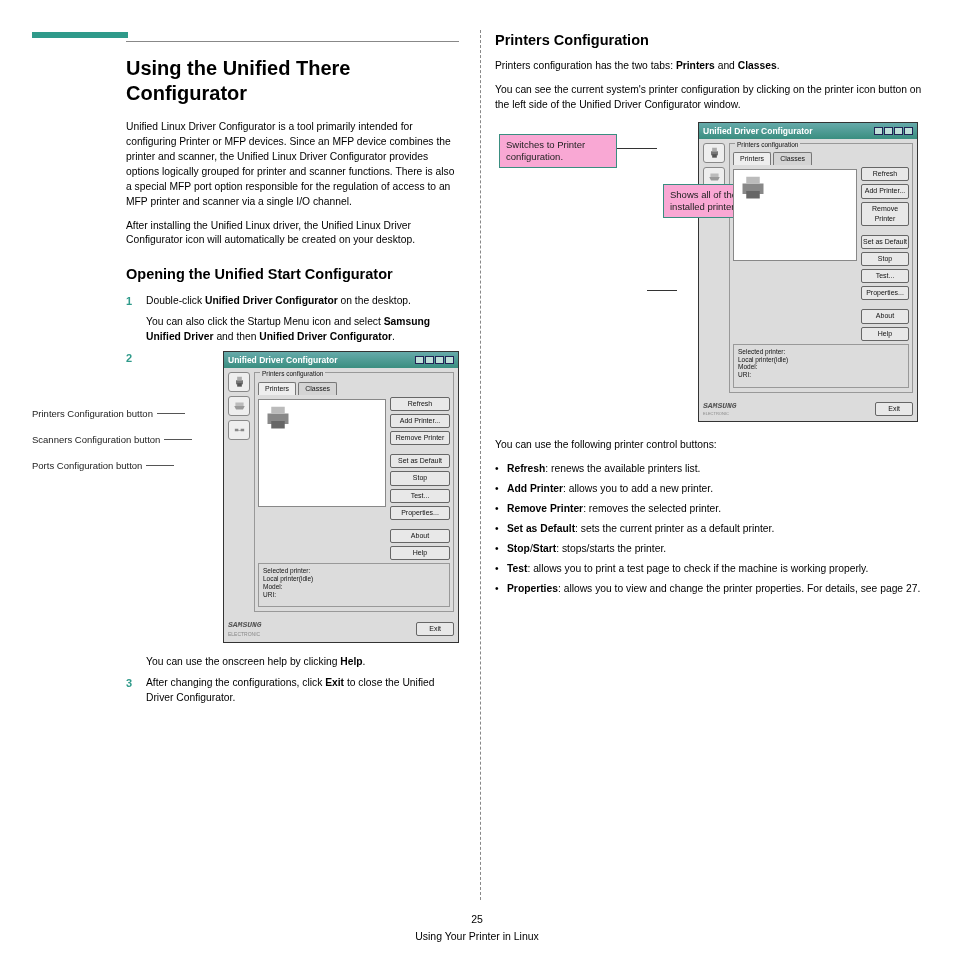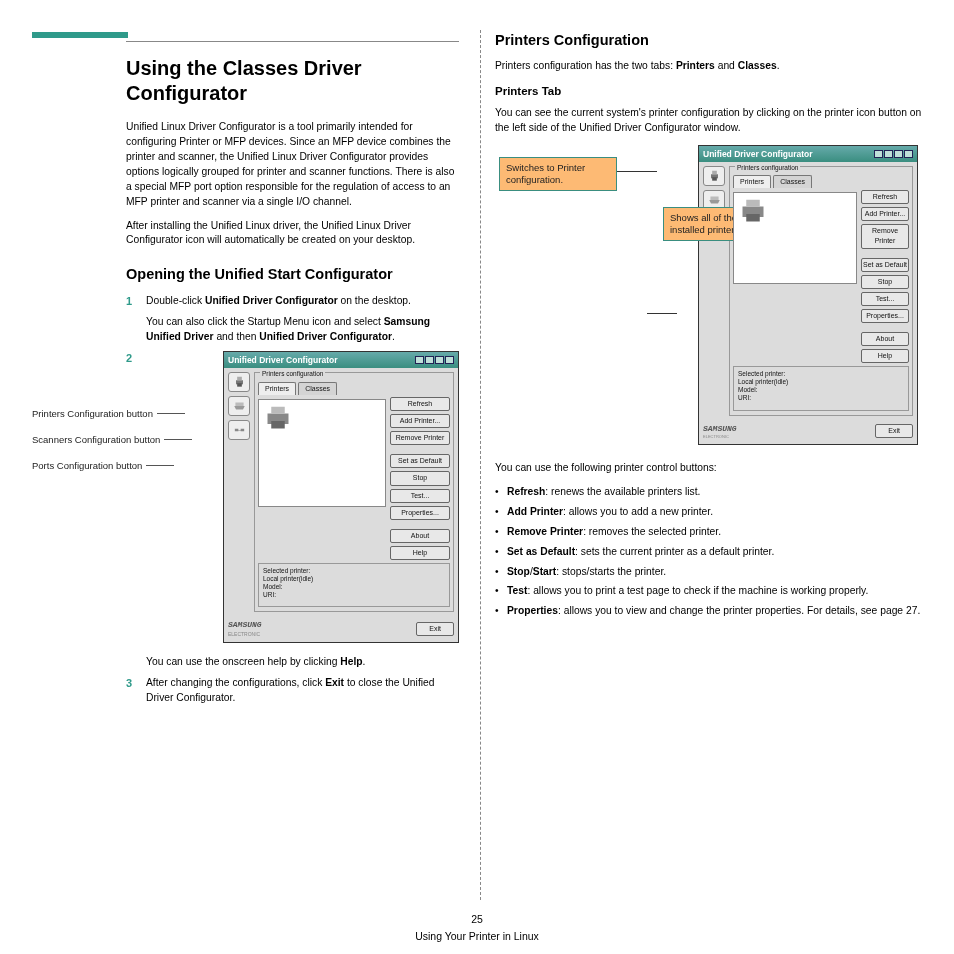--- a/index.html
+++ b/index.html
@@ -82,21 +82,21 @@
   .btn { border:1px solid #666; background:#e8e8e8; text-align:center; padding:1px 0; font-size:7px; border-radius:2px; }
   .btn.sep { margin-top: 6px; }
   .main-row { display:flex; gap:4px; }
   .status-box { border:1px solid #999; background:#dcdcdc; padding: 3px 4px 8px 4px; font-size:6.5px; min-height: 32px; position:relative; }
   .status-box .bl { font-size:6.5px; line-height:1.2; }
   .logo-row { display:flex; align-items:center; justify-content:space-between; padding:2px 4px 4px 4px; }
   .logo { font-style:italic; font-weight:bold; font-size:8px; color:#555;font-family:Liberation Mono, monospace; }
   .exit-btn { border:1px solid #666; background:#e8e8e8; padding:1px 12px; font-size:7px; border-radius:2px; }
 
   .callout {
-    background:#fdba74; border:1px solid #3a8e80; padding:4px 6px;
+    background:#f9a8d4; border:1px solid #3a8e80; padding:4px 6px;
     font-size:9.5px; line-height:1.25; position:absolute; color:#222;
   }
   .callout-line { position:absolute; border-top:1px solid #333; }
 
   .footer { position:absolute; left:0; right:0; bottom: 10px; text-align:center; font-size:10.5px; }
   .footer .pg { margin-bottom: 2px; }
 
   ul.bullets { list-style:none; margin-top: 3px; }
   ul.bullets li { position:relative; padding-left: 12px; margin-bottom: 5px; }
   ul.bullets li::before { content:"•"; position:absolute; left:0; top:0; }
@@ -106,21 +106,21 @@
 </head>
 <body>
 
 <div class="divider"></div>
 
 <div class="columns">
 
   <div class="col col-left">
     <div class="accent-bar"></div>
     <div class="hr"></div>
-    <h1>Using the Classes Driver Configurator</h1>
+    <h1>Using the Unified There Configurator</h1>
     <p class="p">Unified Linux Driver Configurator is a tool primarily intended for configuring Printer or MFP devices. Since an MFP device combines the printer and scanner, the Unified Linux Driver Configurator provides options logically grouped for printer and scanner functions. There is also a special MFP port option responsible for the regulation of access to an MFP printer and scanner via a single I/O channel.</p>
     <p class="p">After installing the Unified Linux driver, the Unified Linux Driver Configurator icon will automatically be created on your desktop.</p>
 
     <h2 style="margin-top:18px;">Opening the Unified Start Configurator</h2>
 
     <ol class="steps">
       <li>
         <span class="num">1</span>
         <span>
           <span>Double-click </span><b>Unified Driver Configurator</b><span> on the desktop.</span>
@@ -240,21 +240,20 @@
         </span>
       </li>
     </ol>
   </div>
 
   <div class="col col-right">
     <h2 class="noindent">Printers Configuration</h2>
     <p class="p noindent">
       <span>Printers configuration has the two tabs: </span><b>Printers</b><span> and </span><b>Classes</b><span>.</span>
     </p>
-    <h3>Printers Tab</h3>
     <p class="p noindent">You can see the current system's printer configuration by clicking on the printer icon button on the left side of the Unified Driver Configurator window.</p>
 
     <div class="fig-wrap" style="position:relative; margin-top:8px; margin-bottom:16px;">
       <div style="position:relative; width:100%; display:flex; justify-content:flex-end;">
 
         <div class="callout" style="left:4px; top:12px; width:118px;">Switches to Printer configuration.</div>
         <div class="callout-line" style="left:122px; top:26px; width:40px;"></div>
 
         <div class="callout" style="left:168px; top:62px; width:112px;">Shows all of the installed printer.</div>
 

